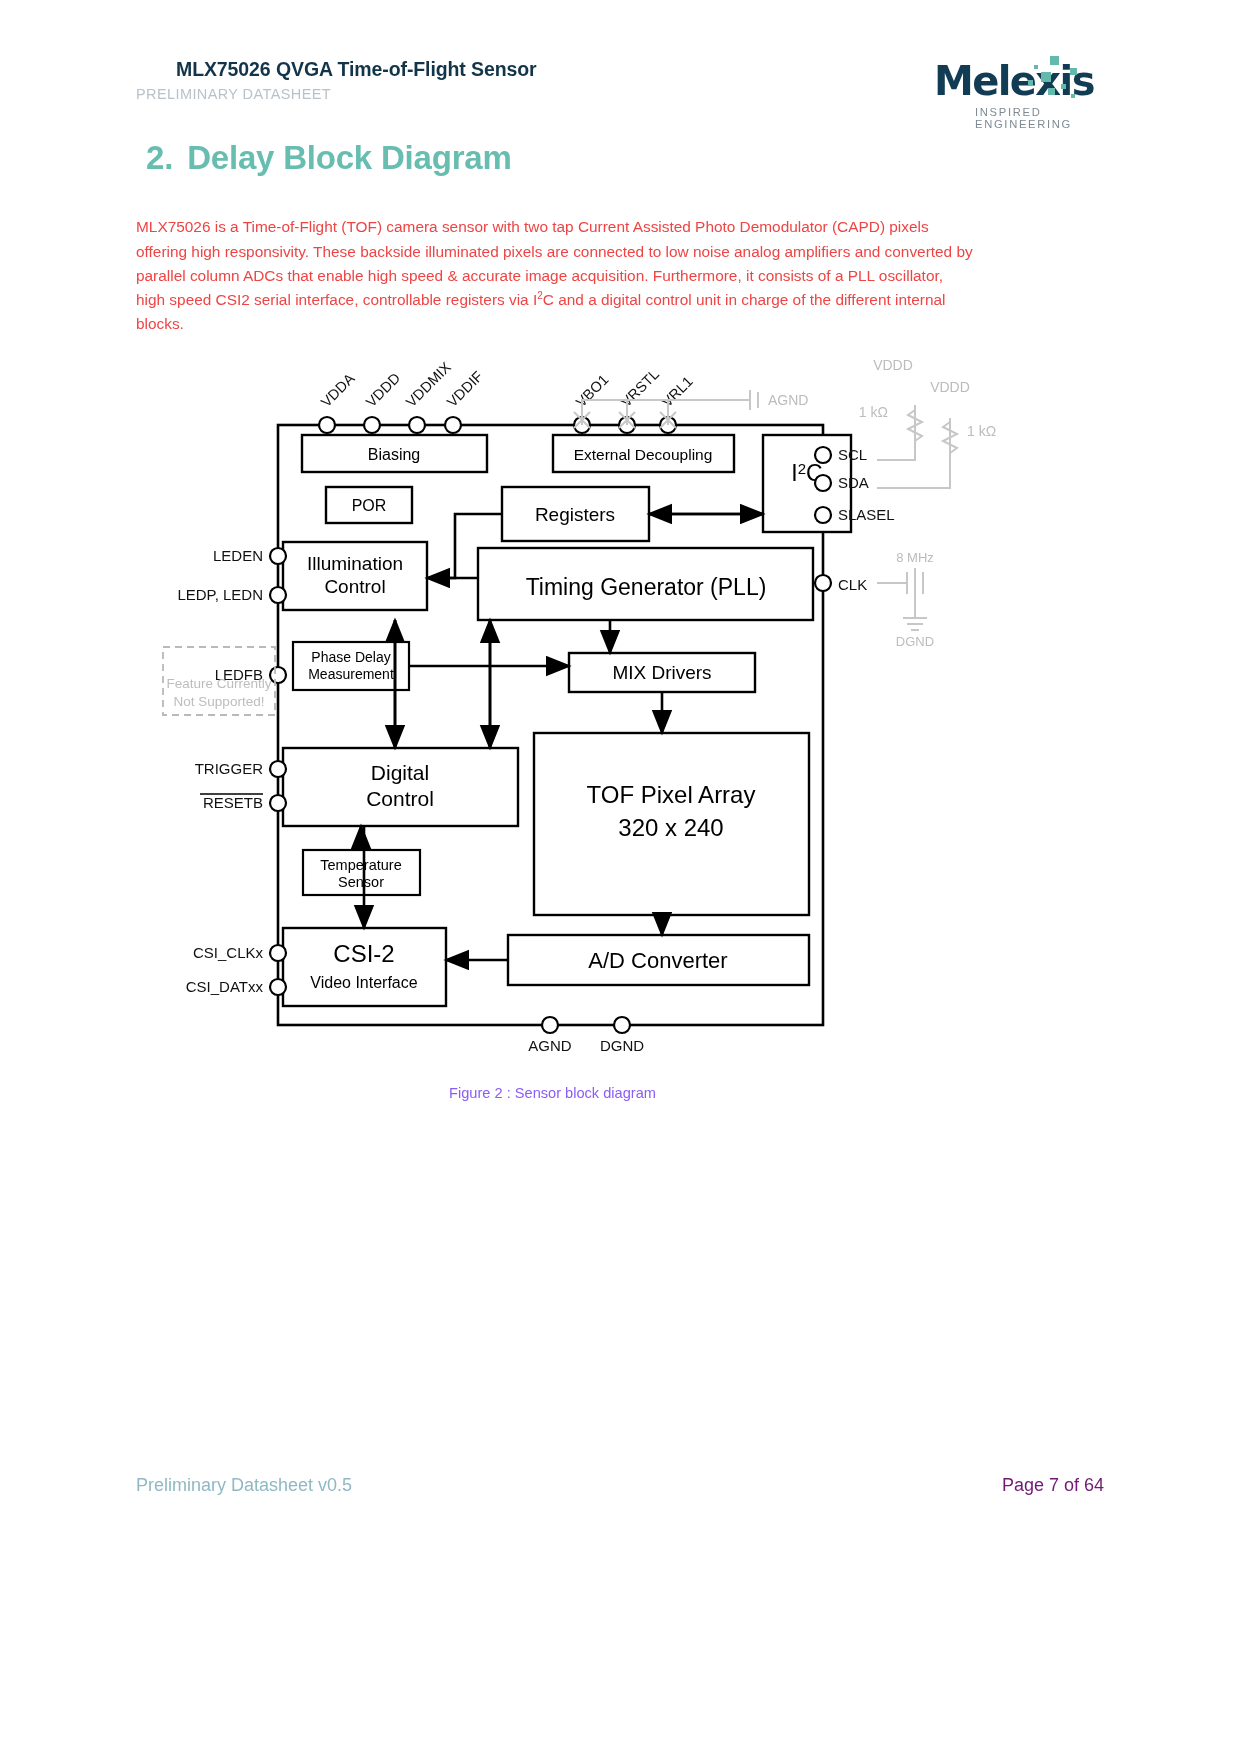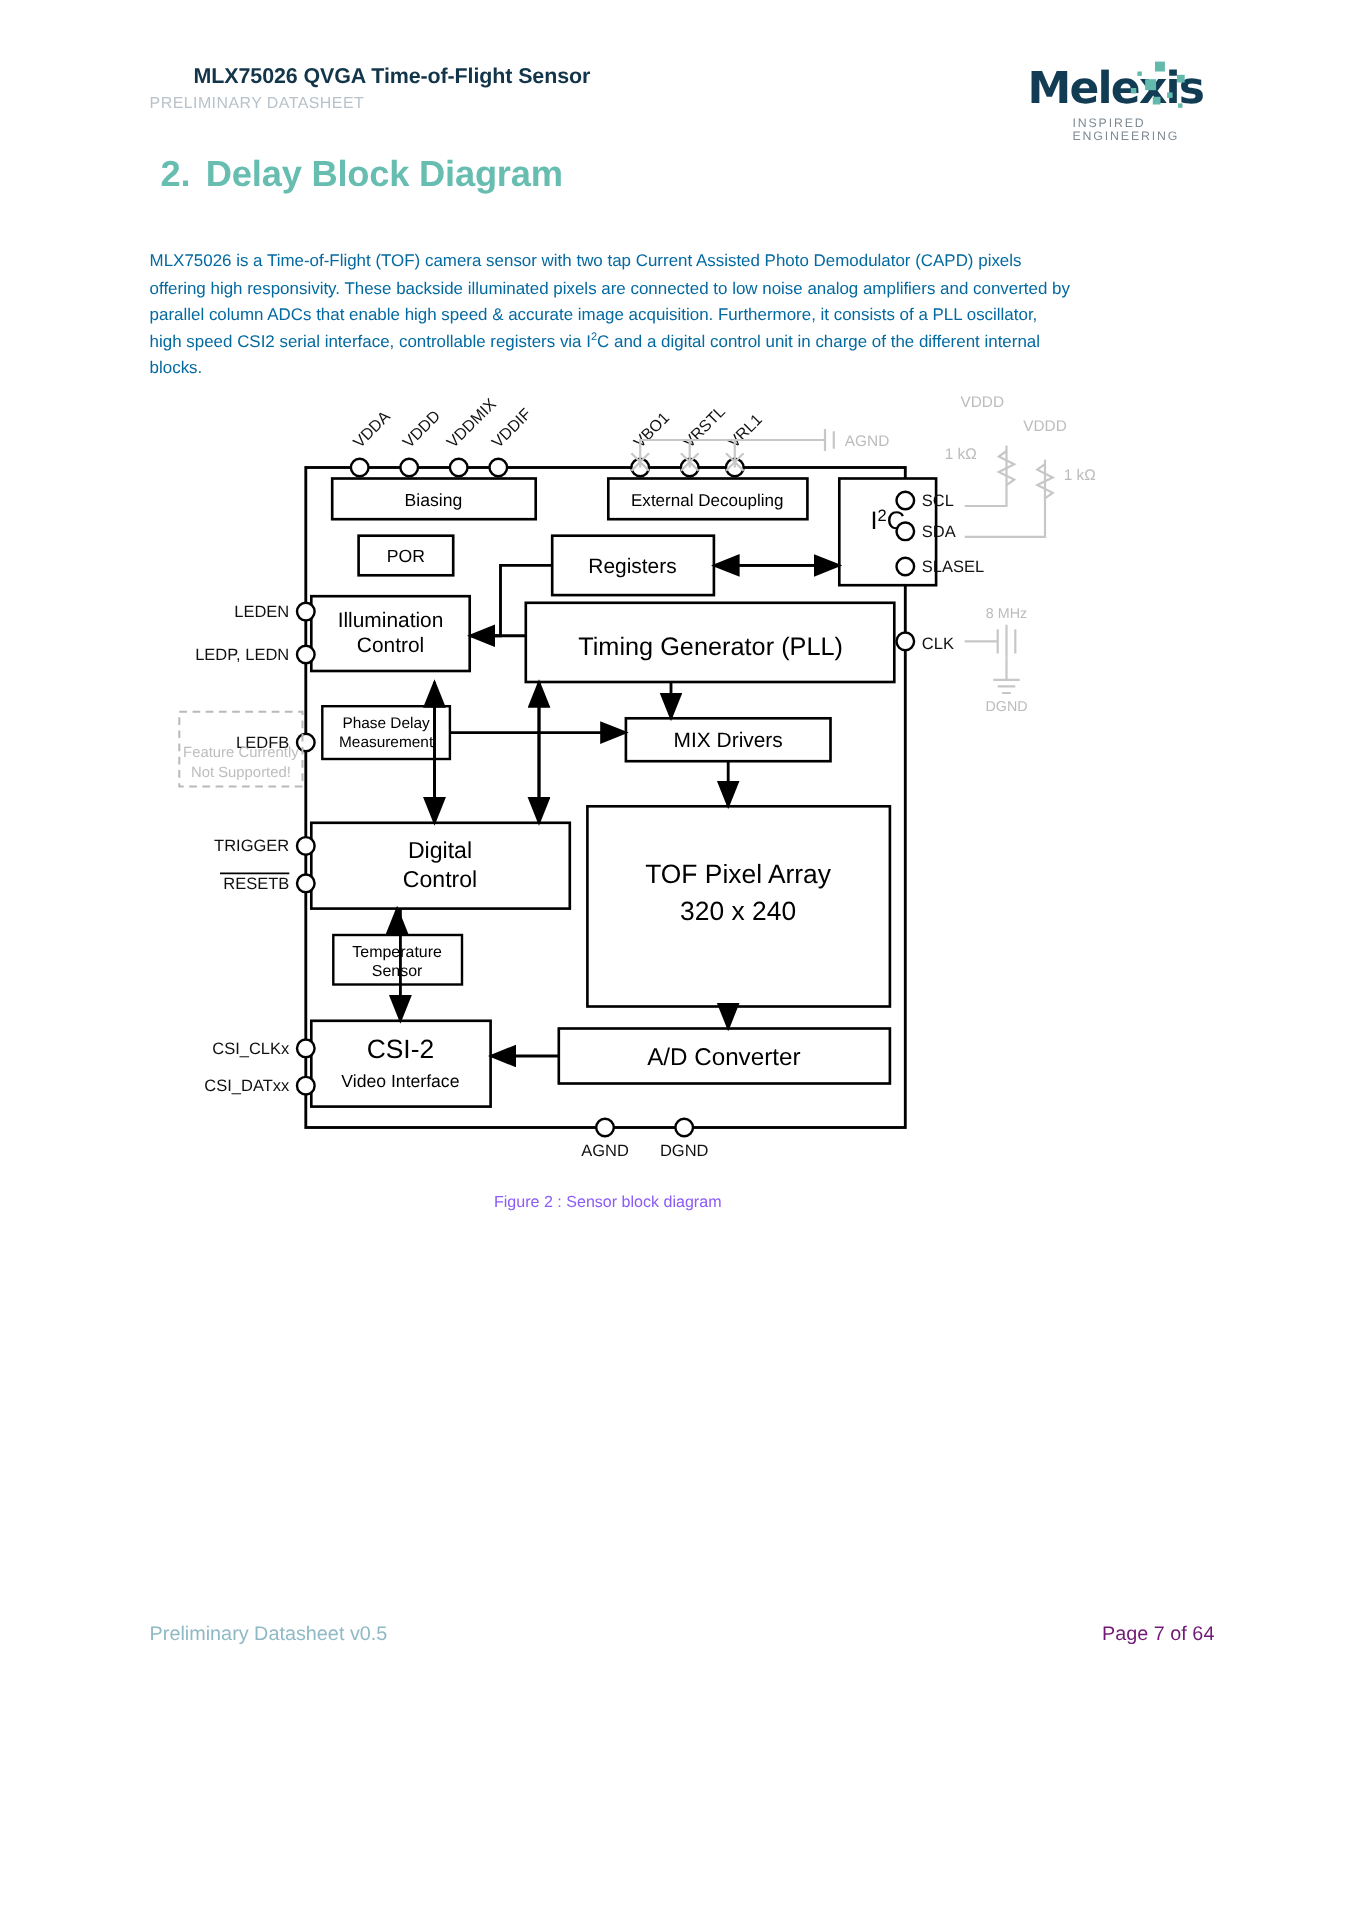--- a/index.html
+++ b/index.html
@@ -70,25 +70,25 @@
     font-size: 33px;
     color: #67bdb0;
     font-weight: bold;
     letter-spacing: -0.2px;
   }
   .section-heading .num { margin-right: 14px; }
 
   
   .intro {
     position: absolute;
-    left: 136px; top: 211px;
+    left: 136px; top: 200px;
     width: 840px;
     font-size: 15.4px;
     line-height: 24.2px;
-    color: #0369a1;
+    color: #ef4444;
   }
   .intro sup { font-size: 10px; vertical-align: super; line-height: 0; }
 
   
   .figure {
     position: absolute;
     left: 150px; top: 350px;
     width: 960px; height: 760px;
   }
   .diagram {

